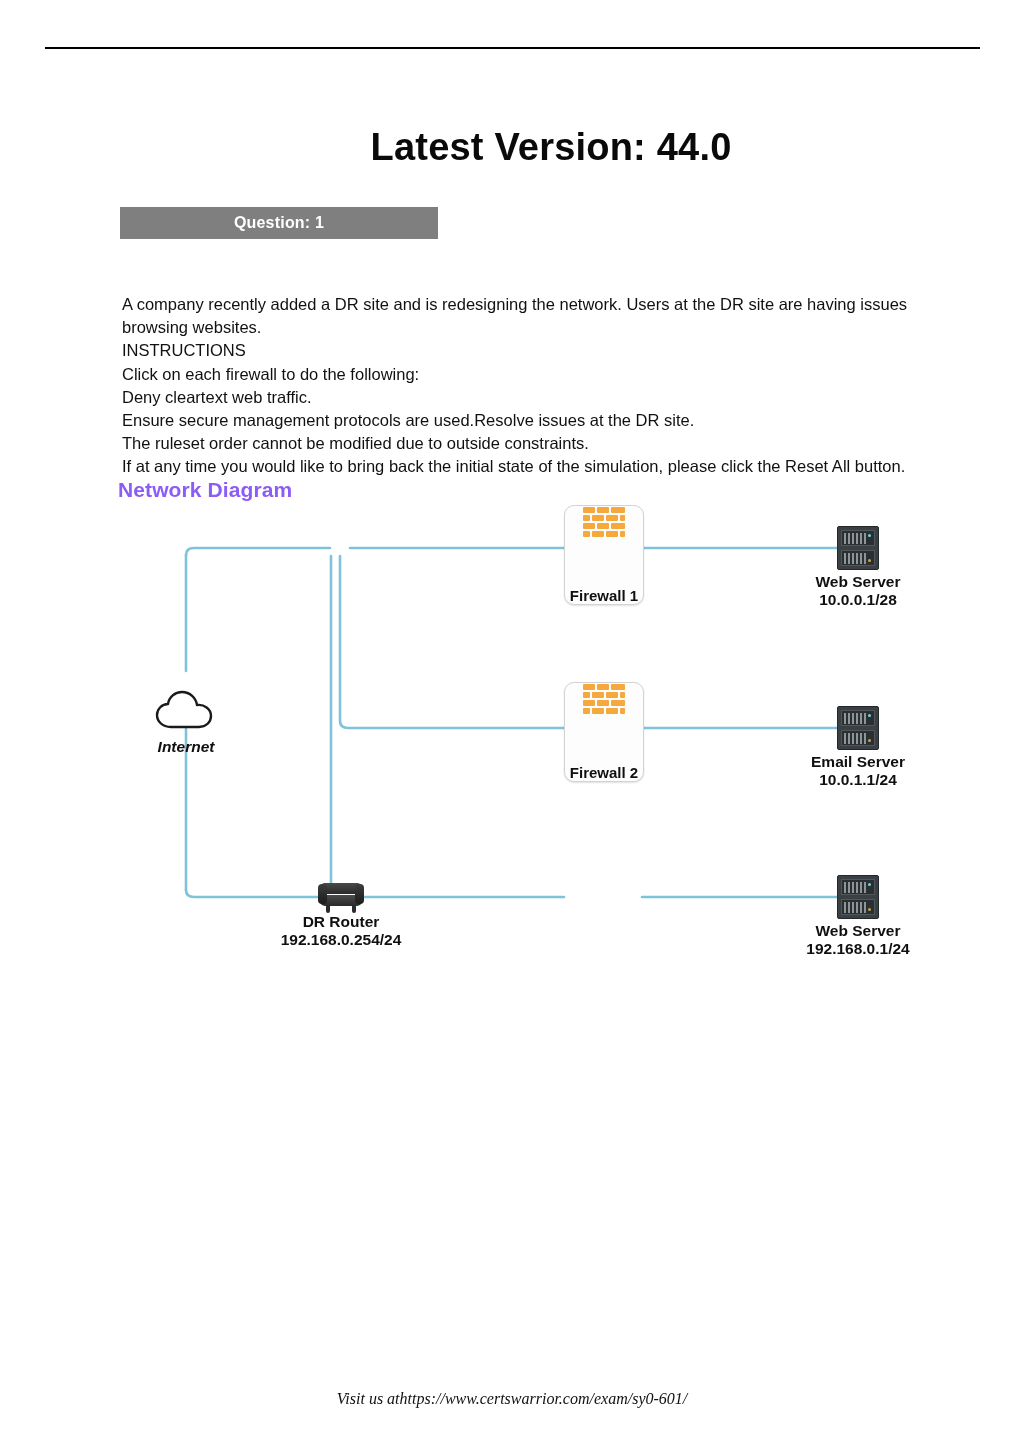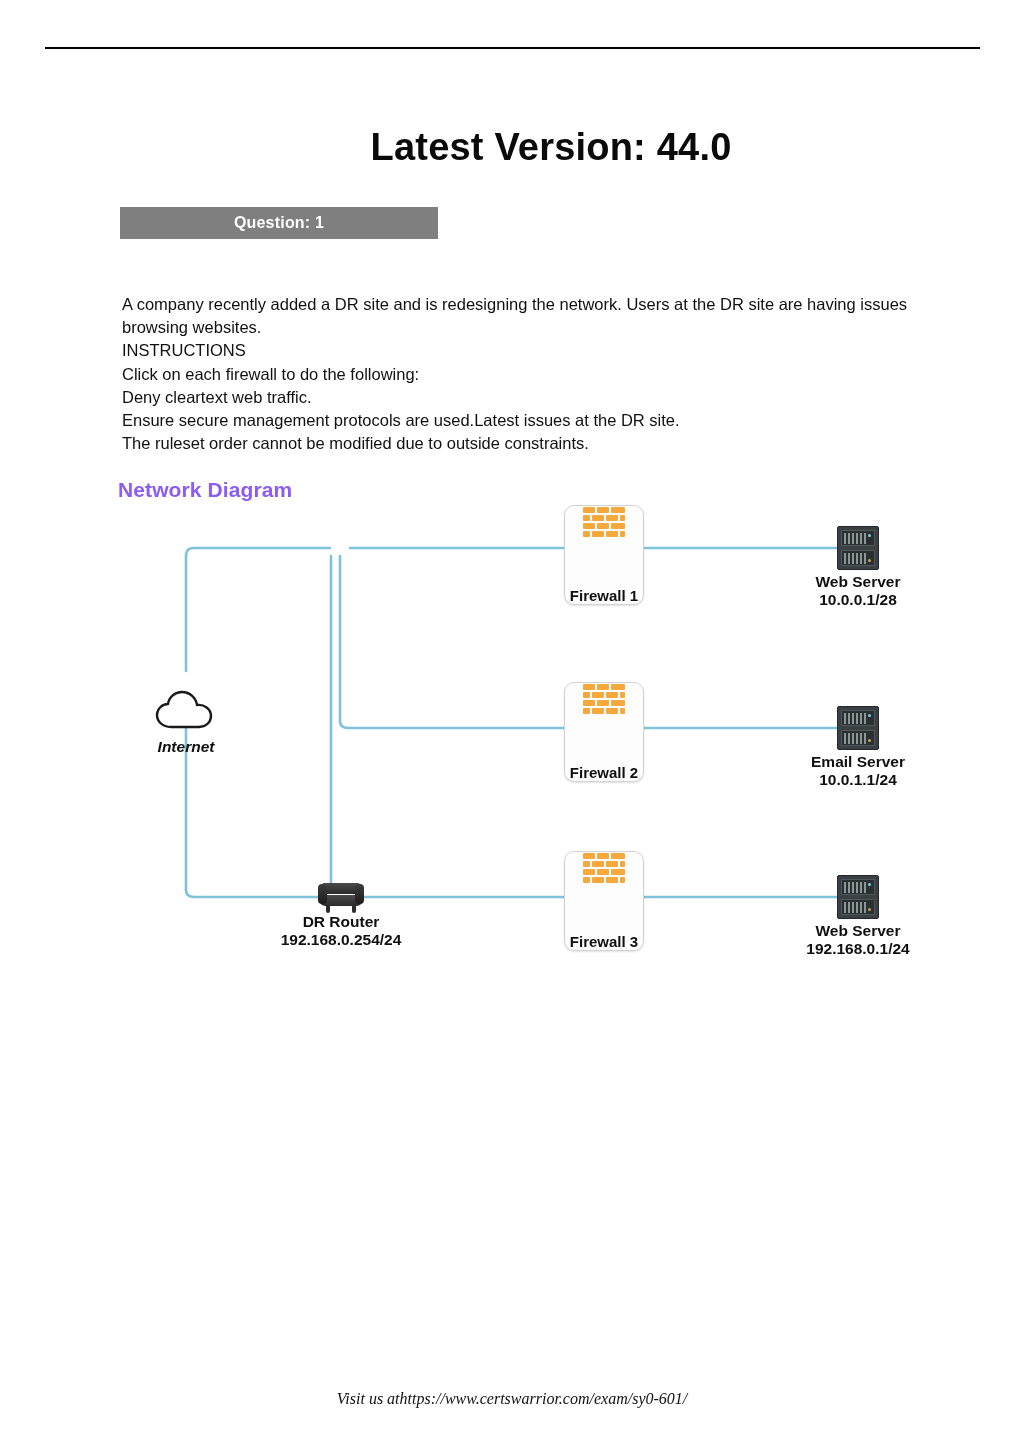--- a/index.html
+++ b/index.html
@@ -257,22 +257,23 @@
 
 <div class="page-title">Latest Version: 44.0</div>
 
 <div class="question-banner">Question: 1</div>
 
 <div class="body-copy">
   <p>A company recently added a DR site and is redesigning the network. Users at the DR site are having issues browsing websites.</p>
   <p>INSTRUCTIONS</p>
   <p>Click on each firewall to do the following:</p>
   <p>Deny cleartext web traffic.</p>
-  <p>Ensure secure management protocols are used.Latest issues at the DR site.</p>
+  <p>Ensure secure management protocols are used.Resolve issues at the DR site.</p>
   <p>The ruleset order cannot be modified due to outside constraints.</p>
+  <p>If at any time you would like to bring back the initial state of the simulation, please click the Reset All button.</p>
 </div>
 
 <div class="diagram">
 
   <div class="diagram-title">Network Diagram</div>
 
   <svg class="wires" viewBox="0 0 830 490" width="830" height="490">
     <g fill="none" stroke="#7ec3d9" stroke-width="2.6" stroke-linecap="round" stroke-linejoin="round">
 
       <path d="M 68 77 L 68 193"></path>
@@ -356,41 +357,20 @@
         <rect x="29" y="17" width="14" height="6" rx="1"></rect>
         <rect x="1" y="25" width="7" height="6" rx="1"></rect>
         <rect x="10" y="25" width="12" height="6" rx="1"></rect>
         <rect x="24" y="25" width="12" height="6" rx="1"></rect>
         <rect x="38" y="25" width="5" height="6" rx="1"></rect>
       </g>
     </svg>
     <div class="fw-caption">Firewall 2</div>
   </div>
 
-  <div class="fw-box" style="left:446px; top:373px;">
-    <svg class="brick-wall" viewBox="0 0 44 32">
-      <g fill="#f5a93c">
-        <rect x="1" y="1" width="12" height="6" rx="1"></rect>
-        <rect x="15" y="1" width="12" height="6" rx="1"></rect>
-        <rect x="29" y="1" width="14" height="6" rx="1"></rect>
-        <rect x="1" y="9" width="7" height="6" rx="1"></rect>
-        <rect x="10" y="9" width="12" height="6" rx="1"></rect>
-        <rect x="24" y="9" width="12" height="6" rx="1"></rect>
-        <rect x="38" y="9" width="5" height="6" rx="1"></rect>
-        <rect x="1" y="17" width="12" height="6" rx="1"></rect>
-        <rect x="15" y="17" width="12" height="6" rx="1"></rect>
-        <rect x="29" y="17" width="14" height="6" rx="1"></rect>
-        <rect x="1" y="25" width="7" height="6" rx="1"></rect>
-        <rect x="10" y="25" width="12" height="6" rx="1"></rect>
-        <rect x="24" y="25" width="12" height="6" rx="1"></rect>
-        <rect x="38" y="25" width="5" height="6" rx="1"></rect>
-      </g>
-    </svg>
-    <div class="fw-caption">Firewall 3</div>
-  </div>
 
   <div class="node" style="left:660px; top:48px; width:160px;">
     <div class="server-icon">
       <div class="server-bay">
           <div class="vents"></div>
           <div class="led"></div>
         </div>
       <div class="server-bay">
           <div class="vents"></div>
           <div class="led2"></div>

